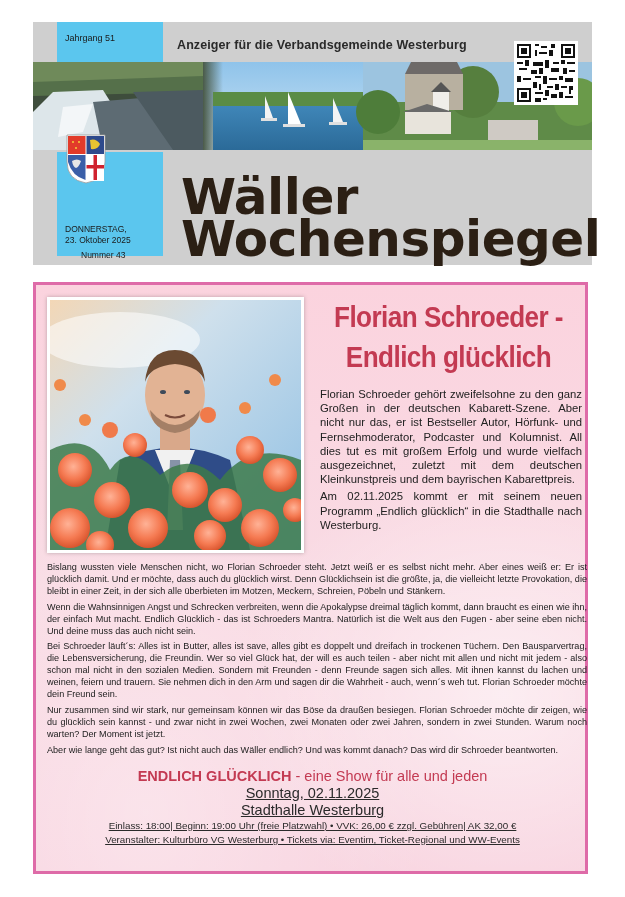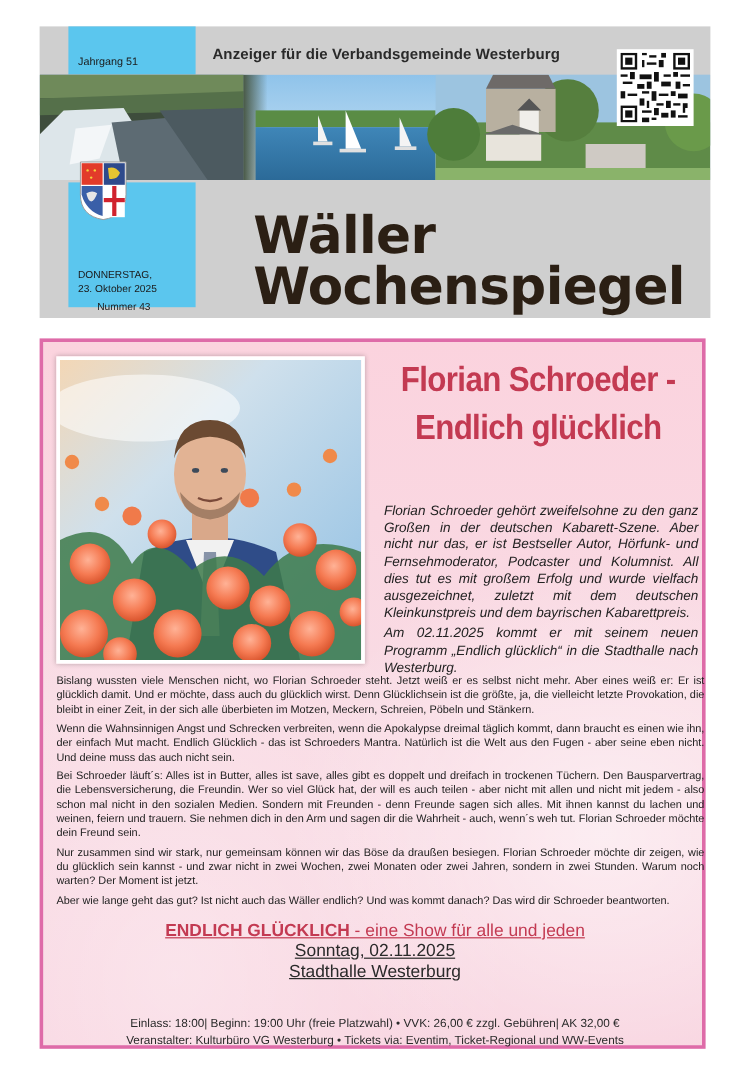--- a/index.html
+++ b/index.html
@@ -3,56 +3,56 @@
 <meta charset="utf-8">
 <style>
   * { box-sizing: border-box; margin: 0; padding: 0; }
   html, body { width: 625px; height: 897px; background: #ffffff; overflow: hidden; }
   body { position: relative; font-family: "Liberation Sans", sans-serif; color: #222; }
 
   
   .masthead { position: absolute; left: 33px; top: 22px; width: 559px; height: 243px; background: #cfcfcf; }
   .blue-top { position: absolute; left: 24px; top: 0; width: 106px; height: 40px; background: #5bc6ee; }
   .blue-bottom { position: absolute; left: 24px; top: 130px; width: 106px; height: 104px; background: #5bc6ee; }
-  .jahrgang { position: absolute; left: 32px; top: 24px; font-size: 9px; color: #1a1a1a; }
+  .jahrgang { position: absolute; left: 32px; top: 11px; font-size: 9px; color: #1a1a1a; }
   .tagline { position: absolute; left: 144px; top: 16px; font-size: 12.5px; font-weight: bold; color: #2a2a2a; letter-spacing: 0.1px; }
 
   .banner { position: absolute; left: 0; top: 40px; width: 559px; height: 88px; overflow: hidden; }
   .banner svg { display: block; }
 
   .qr { position: absolute; left: 481px; top: 19px; width: 64px; height: 64px; background: #fff; padding: 3px; }
 
   .crest { position: absolute; left: 33px; top: 112px; width: 40px; height: 50px; }
 
   .date-line { position: absolute; left: 32px; top: 202px; font-size: 8.5px; line-height: 11px; color: #1a1a1a; }
   .issue { position: absolute; left: 32px; top: 228px; font-size: 8.5px; color: #1a1a1a; padding-left: 16px; }
 
-  .title { position: absolute; left: 148px; top: 154px; font-family: "DejaVu Sans", sans-serif; font-weight: bold; color: #2b1f14; font-size: 43px; line-height: 42px; letter-spacing: -0.5px; margin-left: 30px; }
+  .title { position: absolute; left: 148px; top: 154px; font-family: "DejaVu Sans", sans-serif; font-weight: bold; color: #2b1f14; font-size: 50px; line-height: 42px; letter-spacing: -0.5px; }
 
   
   .article { position: absolute; left: 33px; top: 282px; width: 555px; height: 592px;
     border: 3px solid #de6ba8;
     background:
       radial-gradient(ellipse at 85% 70%, rgba(255,255,255,0.55) 0%, rgba(255,255,255,0) 40%),
       radial-gradient(ellipse at 20% 90%, rgba(255,255,255,0.35) 0%, rgba(255,255,255,0) 45%),
       linear-gradient(180deg, #fbd3de 0%, #f9dbe4 50%, #f8d3df 100%);
   }
   .photo { position: absolute; left: 11px; top: 12px; width: 257px; height: 256px; border: 3px solid #fff; box-shadow: 0 0 4px rgba(0,0,0,0.25); overflow: hidden; }
   .headline { position: absolute; left: 270px; top: 12px; width: 285px; text-align: center; font-family: "Liberation Sans Narrow", "Liberation Sans", sans-serif; color: #c33a52; font-size: 29px; line-height: 40px; font-weight: bold; letter-spacing: -0.6px; transform: scaleX(0.9); transform-origin: center top; }
-  .intro { position: absolute; left: 284px; top: 102px; width: 262px; font-size: 11.3px; line-height: 14.2px; font-style: italic; color: #222; text-align: justify; margin-top: 32px; }
+  .intro { position: absolute; left: 284px; top: 102px; width: 262px; font-size: 11.3px; line-height: 14.2px; color: #222; text-align: justify; }
   .intro p + p { margin-top: 3px; }
 
   .body-text { position: absolute; left: 11px; top: 277px; width: 540px; font-size: 9.1px; line-height: 11.9px; color: #222; text-align: justify; }
   .body-text p { margin-bottom: 4px; }
 
   .event { position: absolute; left: 0; top: 482px; width: 553px; text-align: center; }
-  .event-headline { font-size: 14.5px; color: #c33a52; line-height: 18px; text-decoration: underline; }
+  .event-headline { font-size: 14.5px; color: #c33a52; line-height: 18px; }
   .event-headline b { font-weight: bold; }
   .event-date, .event-venue { font-size: 14.5px; color: #2a2a2a; line-height: 17px; text-decoration: underline; }
-  .event-details { margin-top: 28px; font-size: 9.8px; line-height: 14px; color: #2a2a2a; }
+  .event-details { margin-top: 0; font-size: 9.8px; line-height: 14px; color: #2a2a2a; text-decoration: underline; }
 </style>
 </head>
 <body>
 
 <div class="masthead">
   <div class="blue-top"></div>
   <span class="jahrgang">Jahrgang 51</span>
   <span class="tagline">Anzeiger für die Verbandsgemeinde Westerburg</span>
 
   <div class="banner">

